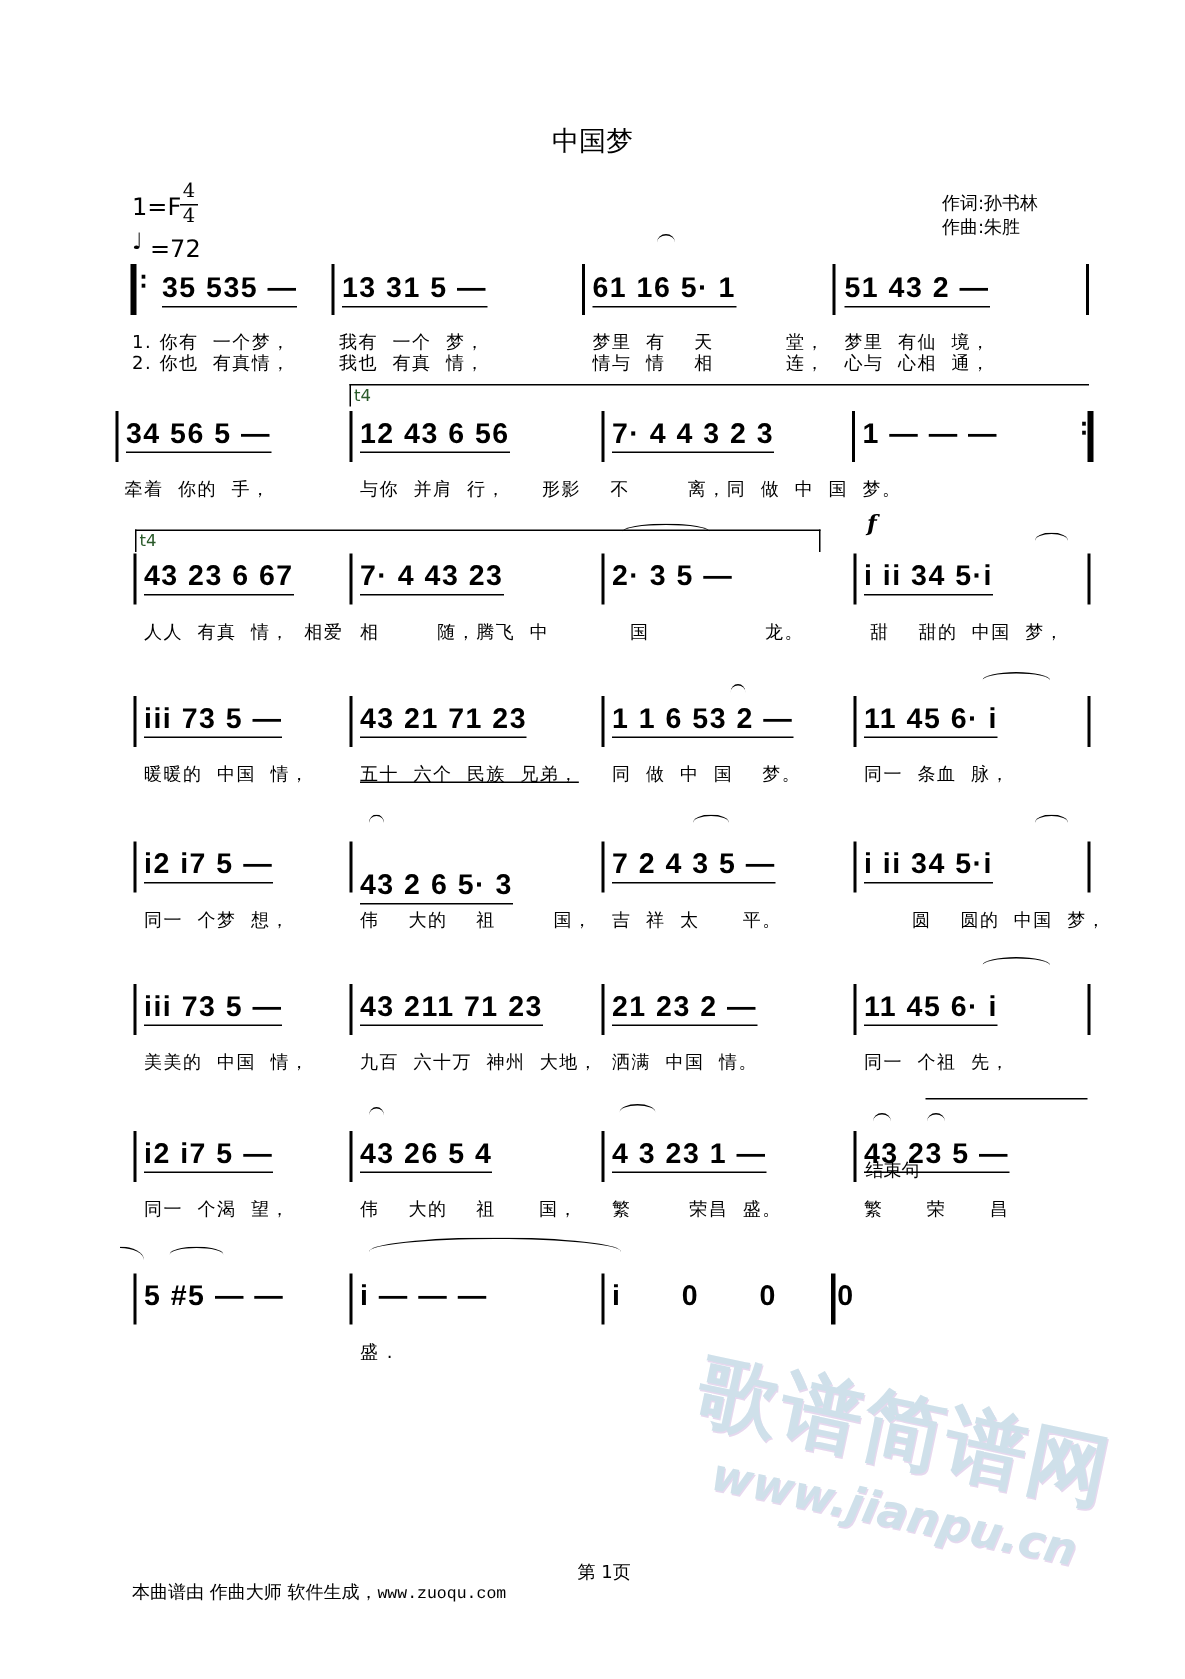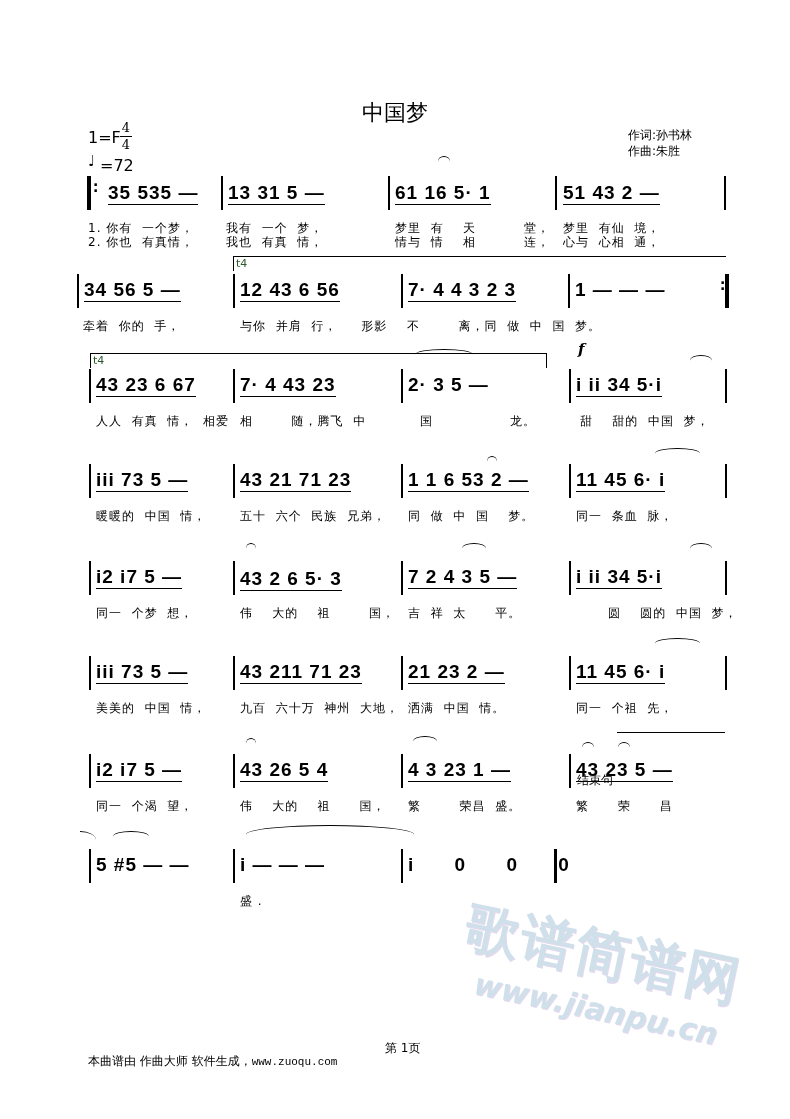--- a/index.html
+++ b/index.html
@@ -1,19 +1,19 @@
 <!DOCTYPE html>
 <html><head>
 <meta charset="utf-8">
 <style>
   html, body { margin:0; padding:0; background:#ffffff; }
   body { width:790px; height:1119px; position:relative; overflow:hidden;
          font-family:"DejaVu Sans", sans-serif; color:#000; }
   .abs { position:absolute; }
-  .title { left:0; width:790px; top:82px; text-align:center; font-size:22px; font-family:"DejaVu Sans", sans-serif;margin-top:16px; }
+  .title { left:0; width:790px; top:82px; text-align:center; font-size:18px; font-family:"DejaVu Sans", sans-serif; }
   .meta { font-size:16px; font-family:"DejaVu Sans", sans-serif; }
   .timesig { font-family:"DejaVu Serif", serif; font-size:13px; line-height:14px; text-align:center; }
   .credits { font-size:12px; line-height:16px; }
   .row { position:absolute; left:0; width:790px; }
   .bar { position:absolute; width:1.5px; background:#000; }
   .dbl { position:absolute; width:4px; border-left:1px solid #000; border-right:3px solid #000; box-sizing:border-box; }
   .repeat-dots { position:absolute; font-size:14px; font-weight:bold; line-height:6px; }
   .measure { position:absolute; display:flex; align-items:flex-start; gap:14px; }
   .grp { position:relative; font-family:"Liberation Sans", sans-serif; font-weight:bold; font-size:19px; letter-spacing:1px; line-height:22px; white-space:pre; }
   .grp.u1 { border-bottom:1.5px solid #000; }
@@ -156,39 +156,39 @@
     <span class="grp u1">43 21 71 23</span>
   </div>
   <div class="measure" style="left:408px;top:9px;">
     <span class="grp u1">1 1 6 53 2 —</span>
   </div>
   <div class="measure" style="left:576px;top:9px;">
     <span class="grp u1">11 45 6· i</span>
   </div>
 
   <div class="lyric" style="left:96px;top:48px;">暖暖的  中国  情，</div>
-  <div class="lyric" style="left:240px;top:48px;">五十  六个  民族  兄弟，</div>
+  <div class="lyric" style="left:240px;top:48px;text-decoration:underline;">五十  六个  民族  兄弟，</div>
   <div class="lyric" style="left:408px;top:48px;">同  做  中  国    梦。</div>
   <div class="lyric" style="left:576px;top:48px;">同一  条血  脉，</div>
 </div>
 
 <div class="row" style="top:557px;">
   <div class="slur" style="left:246px;top:-14px;width:10px;"></div>
   <div class="slur" style="left:462px;top:-14px;width:24px;"></div>
   <div class="slur" style="left:690px;top:-14px;width:22px;"></div>
   <div class="bar" style="left:89px;top:4px;height:34px;"></div>
   <div class="bar" style="left:233px;top:4px;height:34px;"></div>
   <div class="bar" style="left:401px;top:4px;height:34px;"></div>
   <div class="bar" style="left:569px;top:4px;height:34px;"></div>
   <div class="bar" style="left:725px;top:4px;height:34px;"></div>
 
   <div class="measure" style="left:96px;top:9px;">
     <span class="grp u1">i2 i7 5 —</span>
   </div>
-  <div class="measure" style="left:240px;top:11px;">
+  <div class="measure" style="left:240px;top:23px;">
     <span class="grp u1">43 2 6 5· 3</span>
   </div>
   <div class="measure" style="left:408px;top:9px;">
     <span class="grp u1">7 2 4 3 5 —</span>
   </div>
   <div class="measure" style="left:576px;top:9px;">
     <span class="grp u1">i ii 34 5·i</span>
   </div>
 
   <div class="lyric" style="left:96px;top:48px;">同一  个梦  想，</div>

